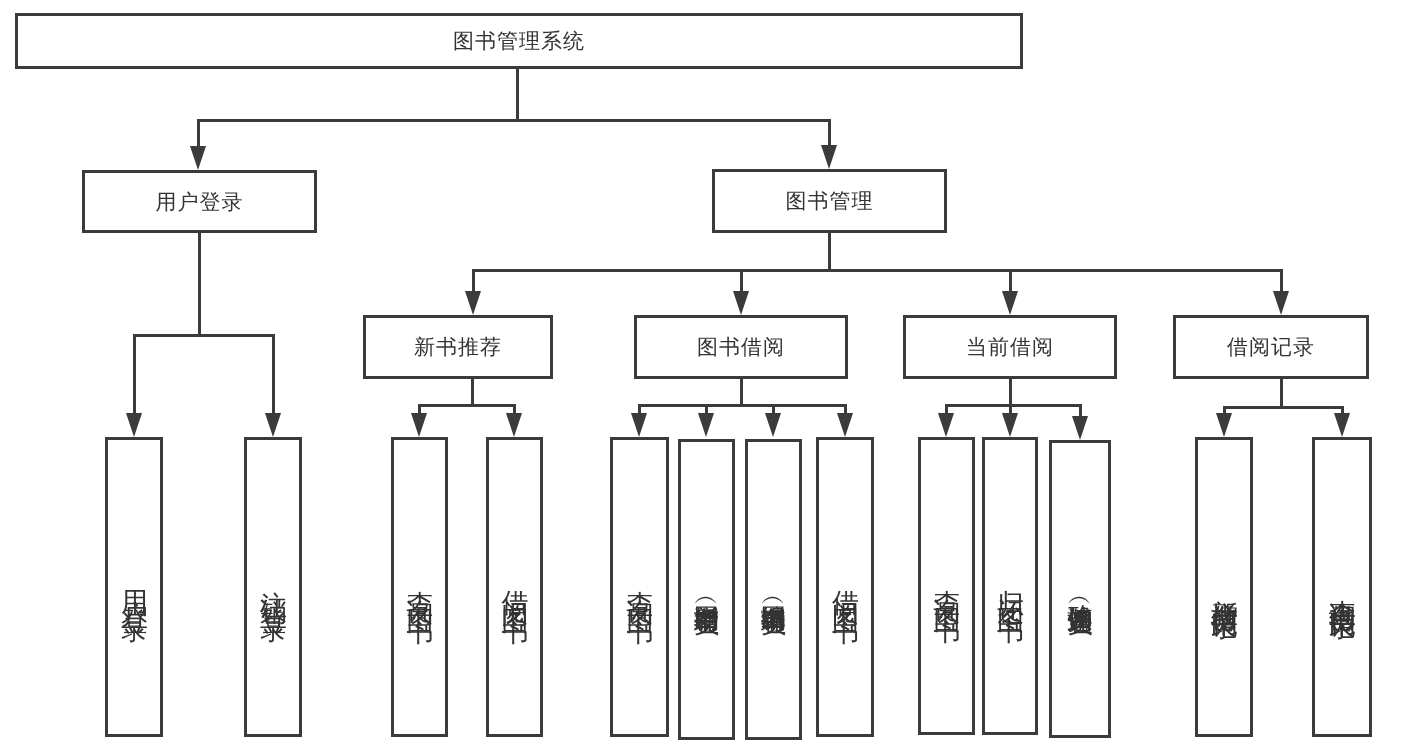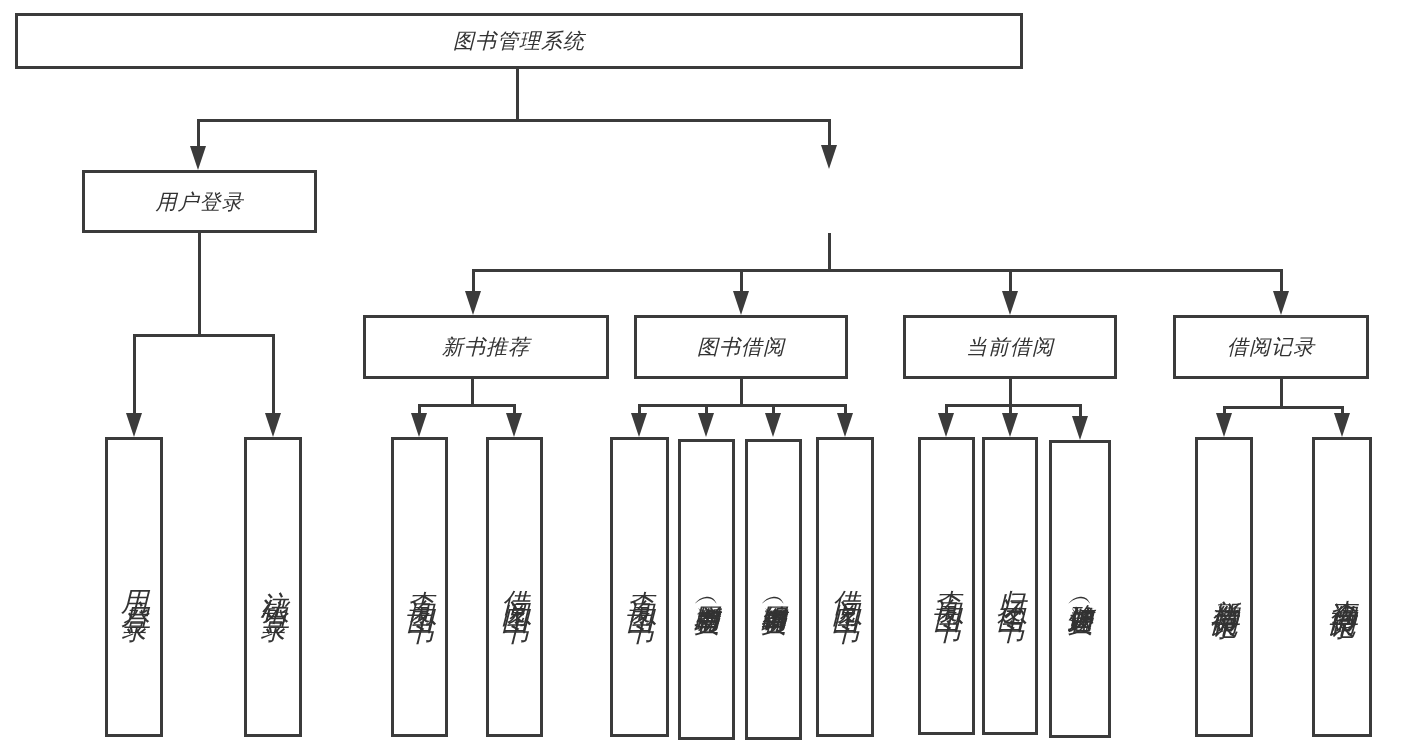--- a/index.html
+++ b/index.html
@@ -1,18 +1,18 @@
 <!DOCTYPE html>
 <html><head>
 <meta charset="utf-8">
 <style>
   html,body{margin:0;padding:0;background:#ffffff;}
   #canvas{
     position:relative;width:1405px;height:747px;background:#ffffff;
-    font-family:"Liberation Sans","DejaVu Sans",sans-serif;overflow:hidden;color:#333333;font-style:italic;
+    font-family:"Liberation Sans","DejaVu Sans",sans-serif;overflow:hidden;color:#333333;
   }
   .box{
     position:absolute;box-sizing:border-box;border:3px solid #3b3b3b;background:#ffffff;
     display:flex;align-items:center;justify-content:center;z-index:2;
   }
   .hbox{font-size:21px;letter-spacing:1px;color:#333333;}
   .vtext{writing-mode:vertical-rl;text-orientation:mixed;font-size:27px;line-height:1;color:#333333;}
   .v4{letter-spacing:9px;}
   .v6{letter-spacing:3px;}
   .v9{font-size:25px;letter-spacing:1px;}
@@ -40,40 +40,43 @@
   <div class="vline" style="left:516px;top:69px;height:52px;"></div>
   <div class="hline" style="left:197px;top:119px;width:634px;"></div>
   <div class="vline" style="left:197px;top:119px;height:29px;"></div>
   <div class="arrow" style="left:190px;top:146px;"></div>
   <div class="vline" style="left:828px;top:119px;height:28px;"></div>
   <div class="arrow" style="left:821px;top:145px;"></div>
 
   <div class="box hbox" style="left:82px;top:170px;width:235px;height:63px;">
     <span>用户登录</span>
   </div>
+  <div class="box hbox" style="left:712px;top:169px;width:235px;height:64px;">
+    <span>图书管理</span>
+  </div>
 
   <div class="vline" style="left:198px;top:233px;height:104px;"></div>
   <div class="hline" style="left:133px;top:334px;width:142px;"></div>
   <div class="vline" style="left:133px;top:334px;height:79px;"></div>
   <div class="arrow" style="left:126px;top:413px;"></div>
   <div class="vline" style="left:272px;top:334px;height:79px;"></div>
   <div class="arrow" style="left:265px;top:413px;"></div>
 
   <div class="vline" style="left:828px;top:233px;height:39px;"></div>
   <div class="hline" style="left:472px;top:269px;width:811px;"></div>
   <div class="vline" style="left:472px;top:269px;height:22px;"></div>
   <div class="arrow" style="left:465px;top:291px;"></div>
   <div class="vline" style="left:740px;top:269px;height:22px;"></div>
   <div class="arrow" style="left:733px;top:291px;"></div>
   <div class="vline" style="left:1009px;top:269px;height:22px;"></div>
   <div class="arrow" style="left:1002px;top:291px;"></div>
   <div class="vline" style="left:1280px;top:269px;height:22px;"></div>
   <div class="arrow" style="left:1273px;top:291px;"></div>
 
-  <div class="box hbox" style="left:363px;top:315px;width:246px;height:64px;">
+  <div class="box hbox" style="left:363px;top:315px;width:190px;height:64px;">
     <span>新书推荐</span>
   </div>
   <div class="box hbox" style="left:903px;top:315px;width:214px;height:64px;">
     <span>当前借阅</span>
   </div>
   <div class="box hbox" style="left:634px;top:315px;width:214px;height:64px;">
     <span>图书借阅</span>
   </div>
   <div class="box hbox" style="left:1173px;top:315px;width:196px;height:64px;">
     <span>借阅记录</span>

